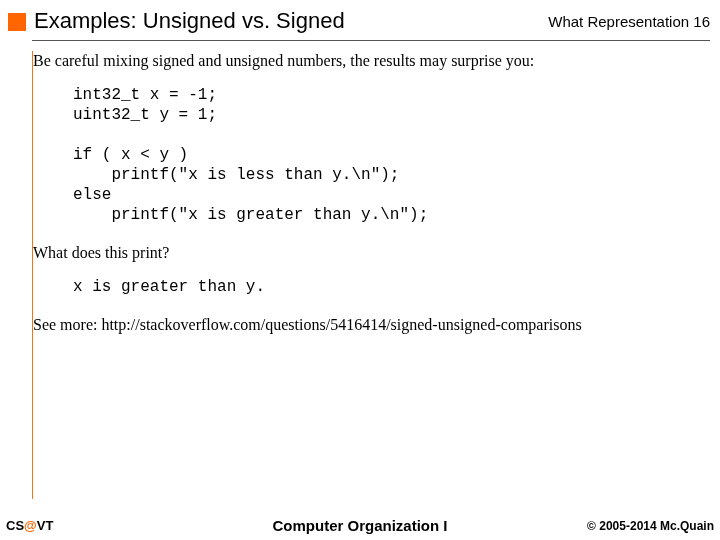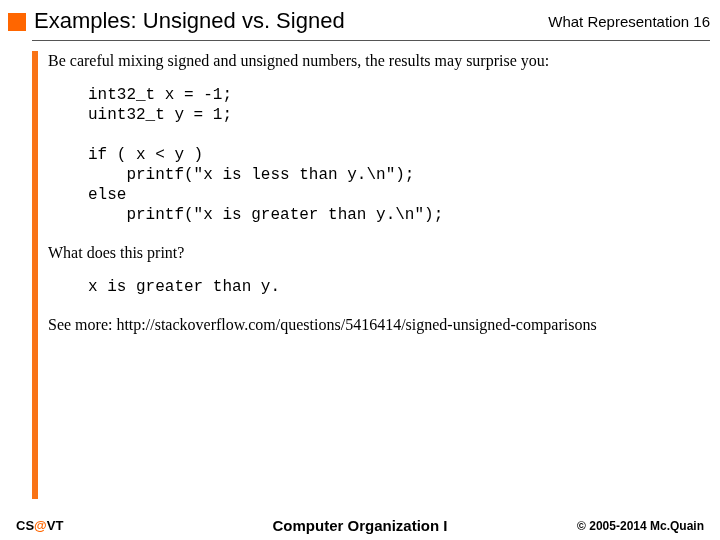--- a/index.html
+++ b/index.html
@@ -38,22 +38,21 @@
   }
   .page-num {
   }
   .rule {
     margin: 4px 10px 0 32px;
     border: none;
     border-top: 1px solid #555;
   }
   .content {
     margin: 10px 10px 0 32px;
-    border-left: 6px solid #f97316;
-    padding-left: 10px;
+    border-left: 1px solid #f97316;
     height: 448px;
     font-size: 16px;
     color: #000;
   }
   .para {
     margin-bottom: 14px;
     line-height: 1.25;
   }
   .code-block {
     font-family: "Courier New", Courier, monospace;
@@ -63,21 +62,21 @@
     line-height: 1.25;
   }
   .footer {
     position: absolute;
     left: 0; right: 0; bottom: 6px;
     display: flex;
     align-items: center;
     font-family: Arial, Helvetica, sans-serif;
     font-size: 13px;
     font-weight: bold;
-    padding: 0 16px;
+    padding: 0 6px;
   }
   .footer-left {
     width: 200px;
   }
   .footer-left .at { color: #ff6600; }
   .footer-center {
     flex: 1;
     text-align: center;
     font-size: 15px;
     font-weight: bold;

